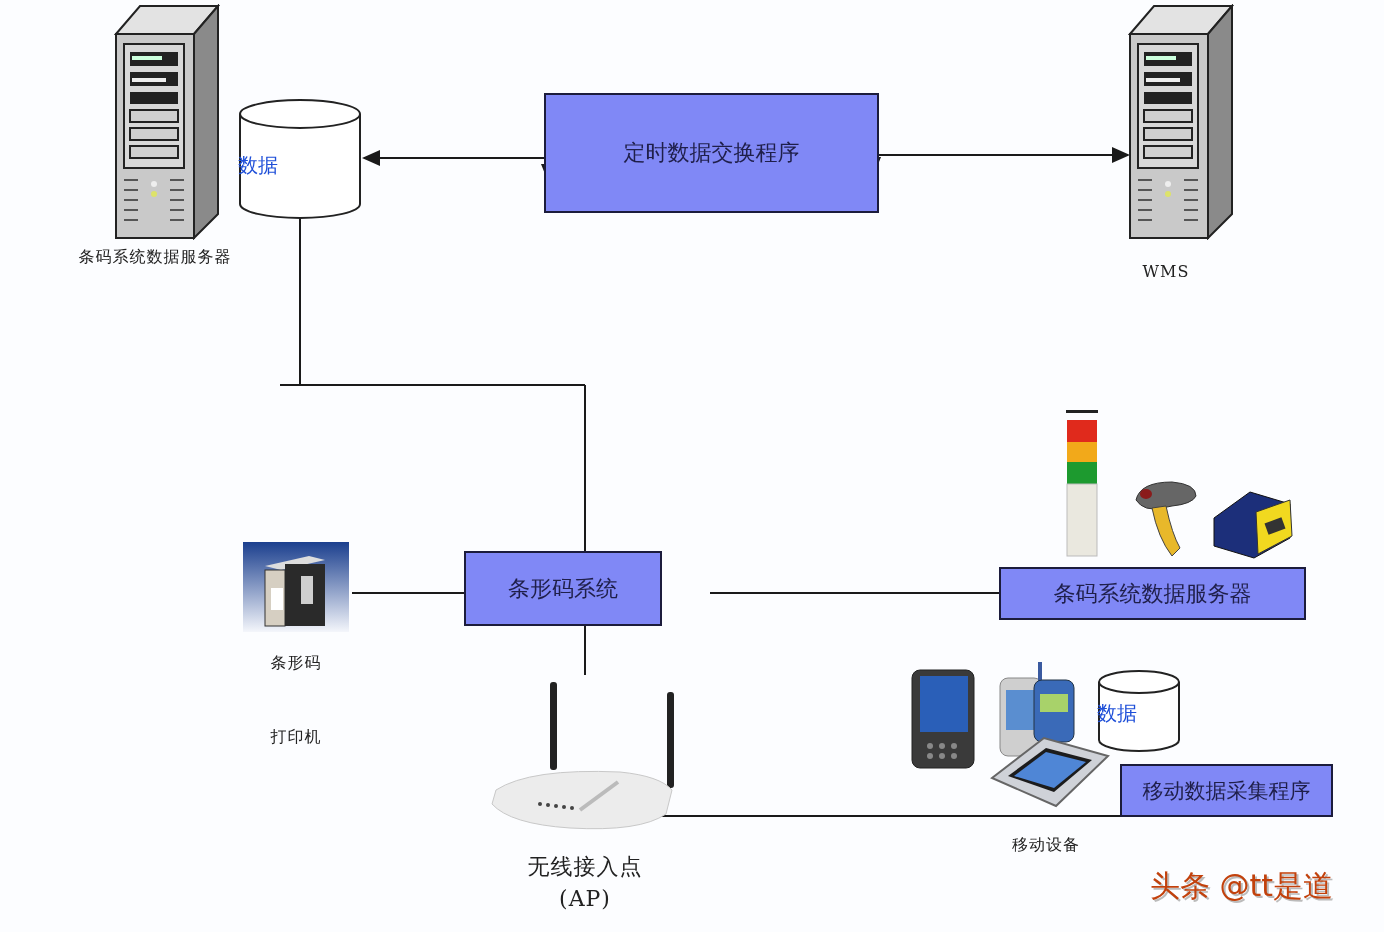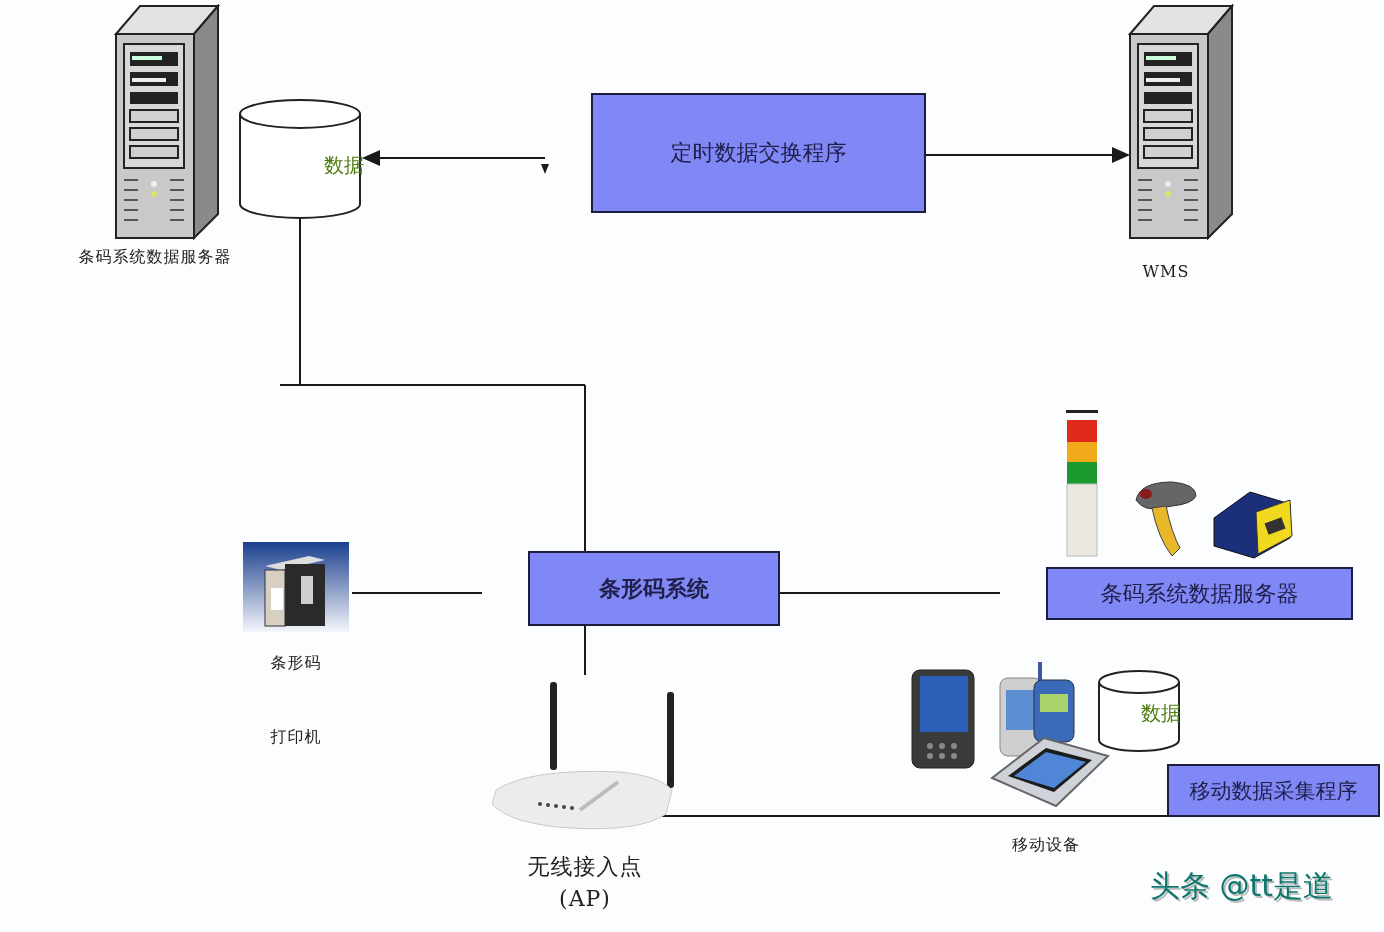--- a/index.html
+++ b/index.html
@@ -1,25 +1,25 @@
 <!DOCTYPE html>
 <html><head>
 <meta charset="utf-8">
 <style>
   html, body { margin:0; padding:0; }
   body { width:1384px; height:932px; background:#fcfdff; position:relative; overflow:hidden;
          font-family:"DejaVu Serif", serif; color:#1e1e3a; }
   .abs { position:absolute; }
   svg.lines { position:absolute; left:0; top:0; width:1384px; height:932px; }
   .box { position:absolute; background:#8088f6; border:2px solid #1c1c3c; box-sizing:border-box;
-         display:flex; align-items:center; justify-content:center; font-size:22px; color:#1f1f4a;margin-left:47px; }
+         display:flex; align-items:center; justify-content:center; font-size:22px; color:#1f1f4a; }
   .label { position:absolute; font-size:16px; color:#222; text-align:center; line-height:30px; letter-spacing:1px; }
-  .cyl-text { position:absolute; font-size:20px; color:#4d7c0f; text-align:right; }
+  .cyl-text { position:absolute; font-size:20px; color:#1d4ed8; text-align:left; }
   .watermark { position:absolute; left:1150px; top:866px; font-family:"DejaVu Sans", sans-serif;
-               font-size:30px; color:#0f766e; text-shadow:2px 2px 0 #bbb; }
+               font-size:30px; color:#c2410c; text-shadow:2px 2px 0 #bbb; }
 </style>
 </head>
 <body>
 
 <svg class="lines" viewBox="0 0 1384 932">
   <defs>
     <marker id="arr" markerWidth="10" markerHeight="10" refX="8" refY="4" orient="auto">
       <path d="M0,0 L9,4 L0,8 Z" fill="#1a1a1a"></path>
     </marker>
   </defs>
@@ -120,21 +120,21 @@
   <rect x="0" y="0" width="106" height="90" fill="url(#pg)"></rect>
   <polygon points="22,24 66,14 82,18 38,28" fill="#ddd"></polygon>
   <rect x="22" y="28" width="20" height="56" fill="#d6cfc2" stroke="#333"></rect>
   <rect x="42" y="22" width="40" height="62" fill="#2a2a2a"></rect>
   <rect x="28" y="46" width="12" height="22" fill="#fff"></rect>
   <rect x="58" y="34" width="12" height="28" fill="#cfcfcf"></rect>
 </svg>
 <div class="label" style="left:236px;top:648px;width:120px;">条形码</div>
 <div class="label" style="left:236px;top:678px;width:120px;margin-top:44px;">打印机</div>
 
-<div class="box" style="left:481px;top:551px;width:252px;height:75px;font-weight:bold;">
+<div class="box" style="left:464px;top:551px;width:198px;height:75px;">
   <span>条形码系统</span>
 </div>
 
 <svg class="abs" style="left:1064px;top:410px" width="36" height="148">
   <rect x="2" y="0" width="32" height="3" fill="#222"></rect>
   <rect x="3" y="10" width="30" height="22" fill="#e02a1c"></rect>
   <rect x="3" y="32" width="30" height="20" fill="#f2a91a"></rect>
   <rect x="3" y="52" width="30" height="22" fill="#1d9a2f"></rect>
   <rect x="3" y="74" width="30" height="72" fill="#eae8df" stroke="#bbb"></rect>
 </svg>

